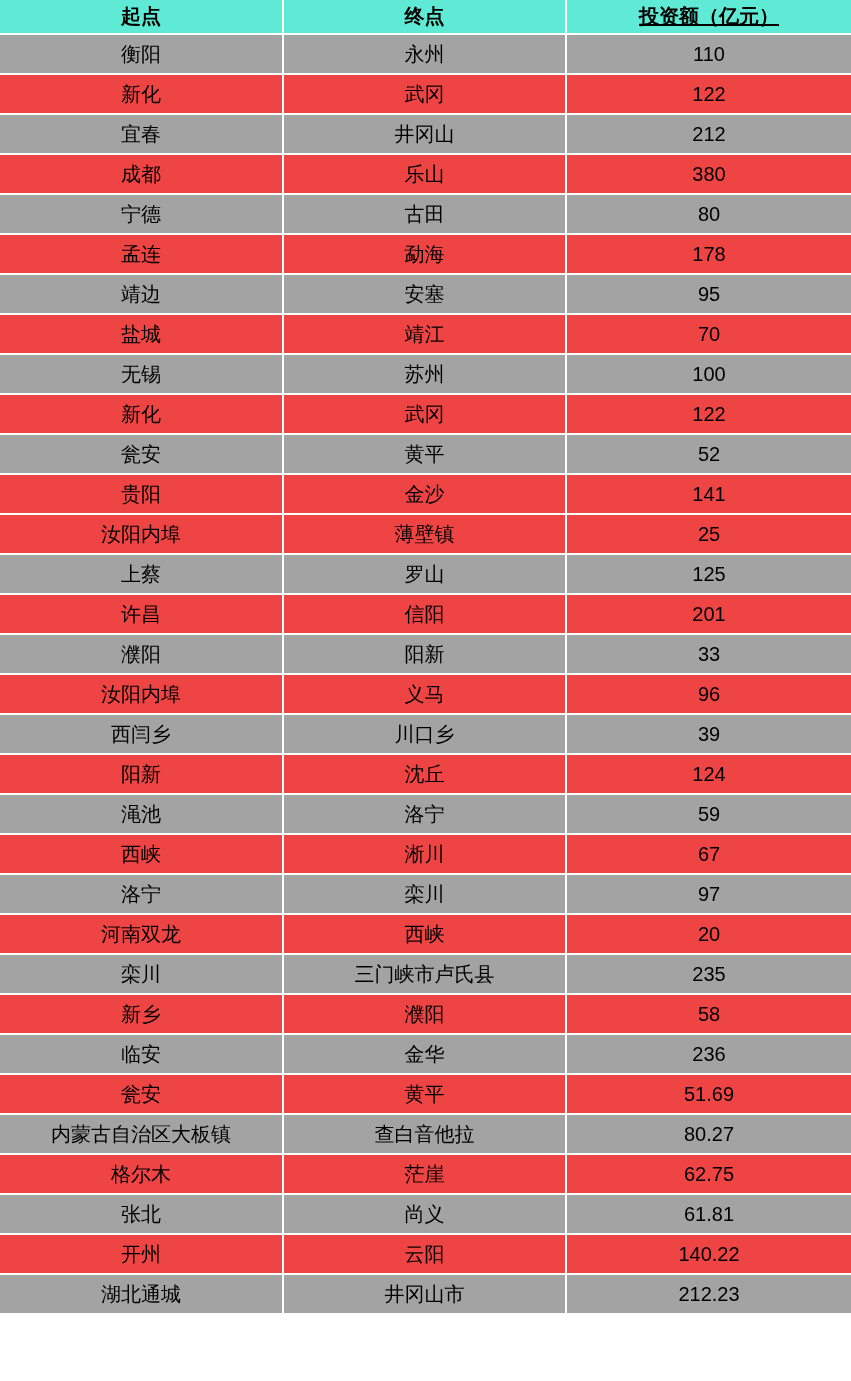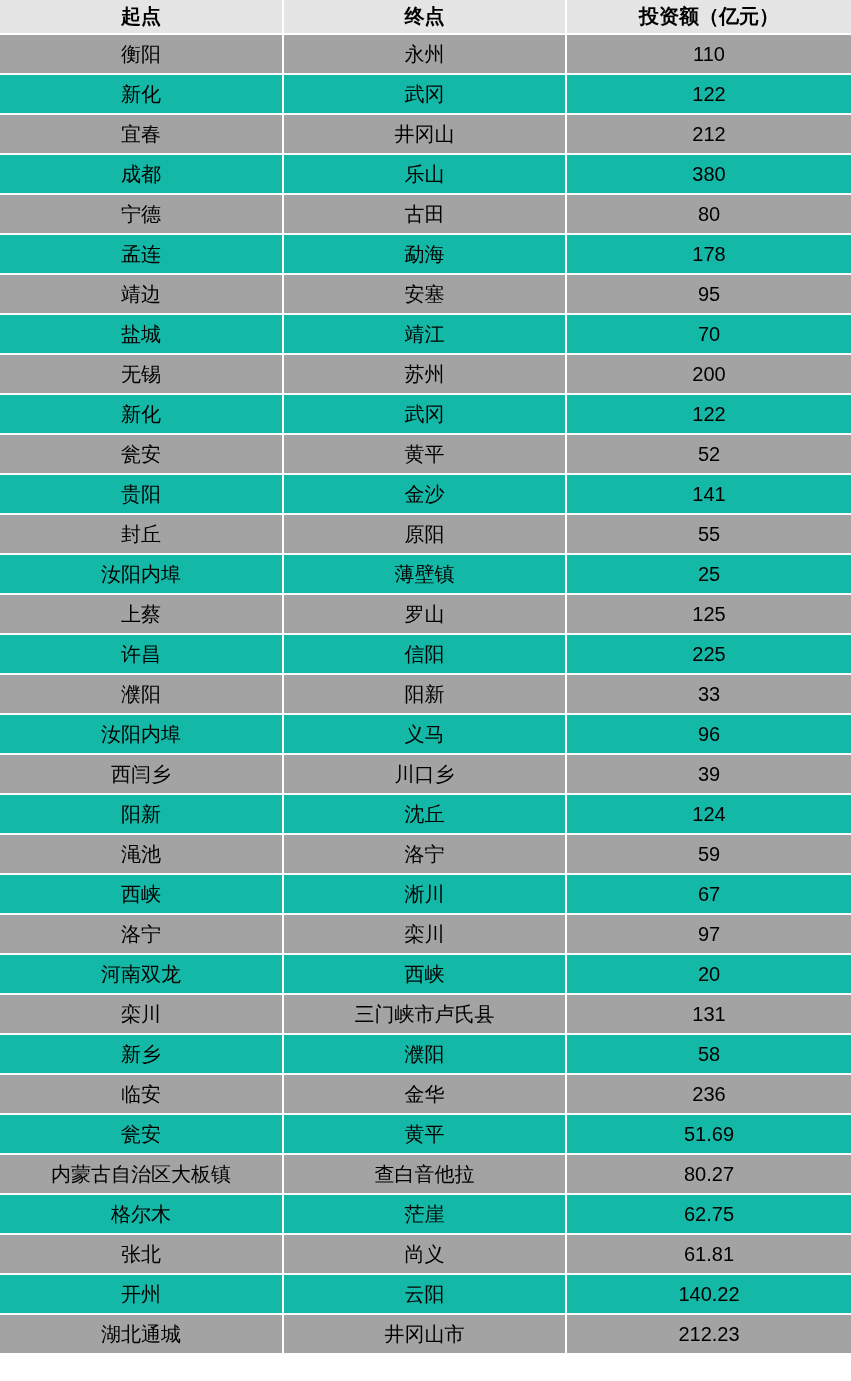--- a/index.html
+++ b/index.html
@@ -13,43 +13,43 @@
   }
   table.data-table {
     border-collapse: collapse;
     width: 851px;
     table-layout: fixed;
   }
   table.data-table col.c0 { width: 283px; }
   table.data-table col.c1 { width: 283px; }
   table.data-table col.c2 { width: 285px; }
   table.data-table th {
-    background: #e5e5e5;
+    background: #5eead4;
     color: #000000;
     font-weight: bold;
     font-size: 20px;
     height: 33px;
     text-align: center;
     border-right: 2px solid #ffffff;
     border-bottom: 2px solid #ffffff;
     padding: 0;
   }
-  table.data-table th:last-child { border-right: none; }
+  table.data-table th:last-child { border-right: none; text-decoration: underline; }
   table.data-table td {
     font-size: 20px;
     height: 38px;
     text-align: center;
     border-right: 2px solid #ffffff;
     border-bottom: 2px solid #ffffff;
     padding: 0;
     color: #000000;
   }
   table.data-table td:last-child { border-right: none; }
   table.data-table tr.row-odd td { background: #a3a3a3; }
-  table.data-table tr.row-even td { background: #14b8a6; margin-left: 40px; }
+  table.data-table tr.row-even td { background: #ef4444; margin-left: 40px; }
 </style>
 </head>
 <body>
 
 <table class="data-table">
   <colgroup>
     <col class="c0">
       <col class="c1">
       <col class="c2">
   </colgroup>
@@ -97,56 +97,51 @@
         <td>95</td>
       </tr>
       <tr class="row-even">
         <td>盐城</td>
         <td>靖江</td>
         <td>70</td>
       </tr>
       <tr class="row-odd">
         <td>无锡</td>
         <td>苏州</td>
-        <td>200</td>
+        <td>100</td>
       </tr>
       <tr class="row-even">
         <td>新化</td>
         <td>武冈</td>
         <td>122</td>
       </tr>
       <tr class="row-odd">
         <td>瓮安</td>
         <td>黄平</td>
         <td>52</td>
       </tr>
       <tr class="row-even">
         <td>贵阳</td>
         <td>金沙</td>
         <td>141</td>
       </tr>
-      <tr class="row-odd">
-        <td>封丘</td>
-        <td>原阳</td>
-        <td>55</td>
-      </tr>
       <tr class="row-even">
         <td>汝阳内埠</td>
         <td>薄壁镇</td>
         <td>25</td>
       </tr>
       <tr class="row-odd">
         <td>上蔡</td>
         <td>罗山</td>
         <td>125</td>
       </tr>
       <tr class="row-even">
         <td>许昌</td>
         <td>信阳</td>
-        <td>225</td>
+        <td>201</td>
       </tr>
       <tr class="row-odd">
         <td>濮阳</td>
         <td>阳新</td>
         <td>33</td>
       </tr>
       <tr class="row-even">
         <td>汝阳内埠</td>
         <td>义马</td>
         <td>96</td>
@@ -177,21 +172,21 @@
         <td>97</td>
       </tr>
       <tr class="row-even">
         <td>河南双龙</td>
         <td>西峡</td>
         <td>20</td>
       </tr>
       <tr class="row-odd">
         <td>栾川</td>
         <td>三门峡市卢氏县</td>
-        <td>131</td>
+        <td>235</td>
       </tr>
       <tr class="row-even">
         <td>新乡</td>
         <td>濮阳</td>
         <td>58</td>
       </tr>
       <tr class="row-odd">
         <td>临安</td>
         <td>金华</td>
         <td>236</td>

